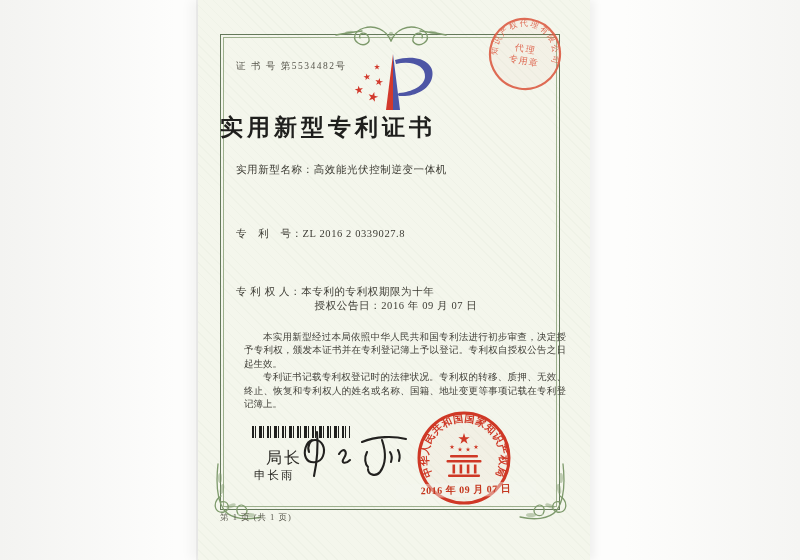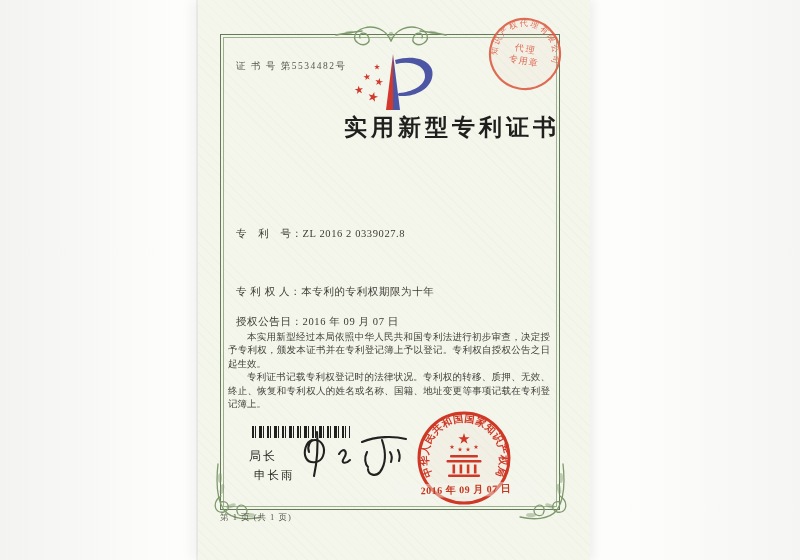--- a/index.html
+++ b/index.html
@@ -26,43 +26,43 @@
     content:""; position:absolute; inset:2px;
     border:1px solid #9cb08c;
   }
   .cert-no {
     position:absolute; left:38px; top:60px;
     font-size:9.5px; letter-spacing:1.5px; color:#56554b;
   }
   .logo { position:absolute; left:148px; top:52px; width:96px; height:64px; }
   .title {
     position:absolute; left:22px; top:112px; width:340px;
-    text-align:right; font-size:23px; color:#1f1f1d;
+    text-align:left; font-size:23px; color:#1f1f1d;
     letter-spacing:4px; font-weight:600;
   }
   .field {
     position:absolute; left:38px; width:320px;
     font-size:10.5px; color:#3c3b33; letter-spacing:0.6px; white-space:nowrap;
   }
-  .f0{top:163px;} .f1{top:196px;} .f2{top:227px;} .f3{top:255px;} .f4{top:285px;} .f5{top:315px;}
+  .f0{top:163px;} .f1{top:196px;} .f2{top:227px;} .f3{top:255px;} .f4{top:285px;} .f5{top:299px;text-align:center;}
   .body-text {
-    position:absolute; left:30px; top:331px; width:322px;
+    position:absolute; left:46px; top:331px; width:322px;
     font-size:9.5px; line-height:13.4px; color:#42413a;
     text-align:justify;
   }
   .body-text p { text-indent:2em; }
   .barcode {
     position:absolute; left:54px; top:426px; width:98px; height:12px;
     background:repeating-linear-gradient(90deg,
       #20201e 0 2px, transparent 2px 3px,
       #20201e 3px 4px, transparent 4px 7px,
       #20201e 7px 10px, transparent 10px 11px,
       #20201e 11px 12px, transparent 12px 15px);
   }
-  .director-label { position:absolute; left:51px; top:448px; font-size:12px; color:#2c2b26; letter-spacing:2px;font-family:Liberation Serif, serif; }
+  .director-label { position:absolute; left:68px; top:448px; font-size:16px; color:#2c2b26; letter-spacing:2px;font-family:Liberation Serif, serif; }
   .director-name  { position:absolute; left:56px; top:468px; font-size:11.5px; color:#2c2b26; letter-spacing:2px;text-align:center; }
   .signature { position:absolute; left:96px; top:426px; width:125px; height:55px; }
   .official-seal { position:absolute; left:216px; top:408px; width:100px; height:100px; z-index:1; }
   .seal-date {
     position:absolute; left:198px; top:483px; width:140px; z-index:2;
     text-align:center; font-size:10px; font-weight:bold; color:#c5381f;
     letter-spacing:0.5px; background:rgba(245,246,240,0.45); transform:rotate(-1.5deg);
   }
   .footer {
     position:absolute; left:22px; top:512px; width:340px;
@@ -144,20 +144,21 @@
         <use href="#star" transform="translate(31,15) scale(3.1)"></use>
         <use href="#star" transform="translate(21,25) scale(3.6) rotate(-12)"></use>
         <use href="#star" transform="translate(33,30) scale(4.1) rotate(10)"></use>
         <use href="#star" transform="translate(13,38) scale(4.4) rotate(-8)"></use>
         <use href="#star" transform="translate(27,45) scale(5.2) rotate(14)"></use>
       </g>
     </svg>
 
     <div class="title">实用新型专利证书</div>
 
+    <div class="field f0"><span>实用新型名称：</span><span>高效能光伏控制逆变一体机</span></div>
     <div class="field f2"><span>专　利　号：</span><span>ZL 2016 2 0339027.8</span></div>
     <div class="field f4"><span>专 利 权 人：</span><span>本专利的专利权期限为十年</span></div>
     <div class="field f5"><span>授权公告日：</span><span>2016 年 09 月 07 日</span></div>
 
     <div class="body-text">
       <p>本实用新型经过本局依照中华人民共和国专利法进行初步审查，决定授予专利权，颁发本证书并在专利登记簿上予以登记。专利权自授权公告之日起生效。</p>
       <p>专利证书记载专利权登记时的法律状况。专利权的转移、质押、无效、终止、恢复和专利权人的姓名或名称、国籍、地址变更等事项记载在专利登记簿上。</p>
     </div>
 
     <div class="barcode"></div>

